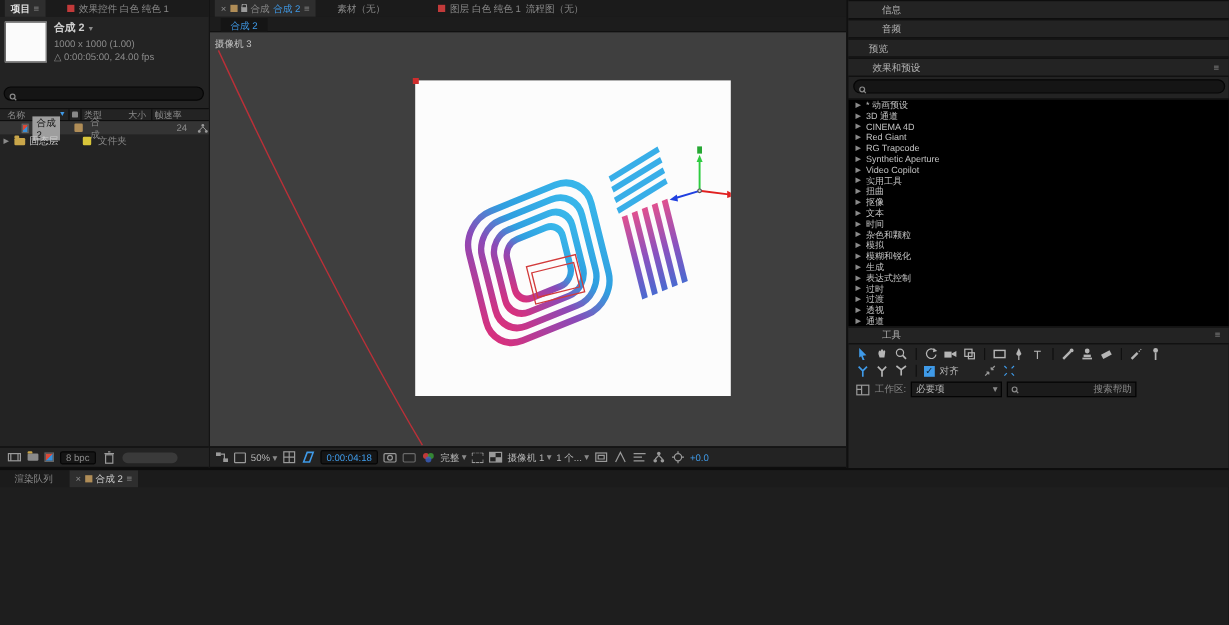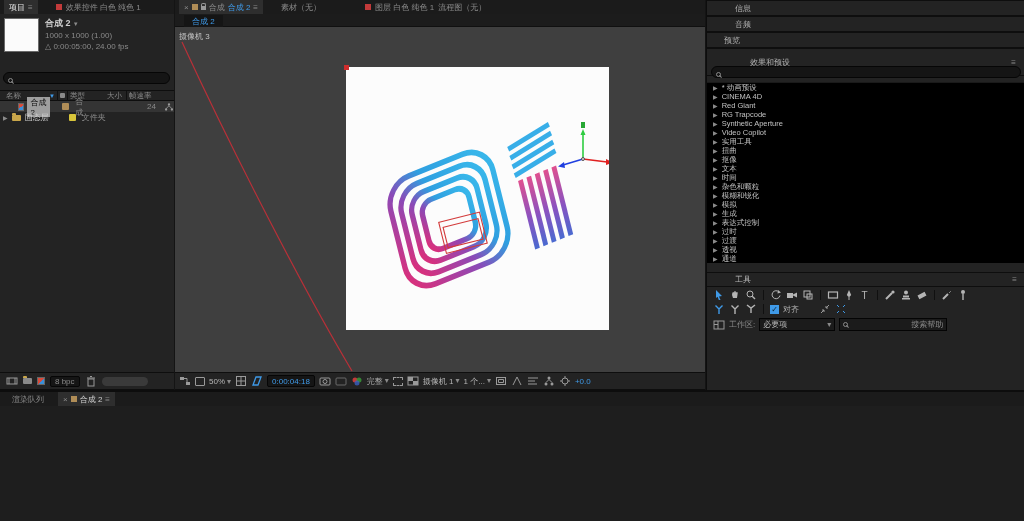--- a/index.html
+++ b/index.html
@@ -26,21 +26,21 @@
 svg.t{width:12px;height:12px;flex:none}
 .sep{width:1px;height:10px;background:#101010;margin:0 2px;flex:none}
 .vico{width:10px;height:9px;border:1px solid #9a9a9a;border-radius:1px;display:inline-block;flex:none}
 </style>
 </head>
 <body>
 
 <div class="a panel" style="left:0;top:0;width:174px;height:390px">
   <div class="tabbar" style="height:14px;font-size:8px">
     <span class="tab-active" style="height:14px">
-        <b style="font-weight:normal">项目</b>
+        <b style="font-weight:bold">项目</b>
         <span class="dim">≡</span>
       </span>
     <span class="sq" style="background:#c23a3a;margin-left:14px"></span>
     <span class="dim">效果控件 白色 纯色 1</span>
   </div>
   <div class="a" style="left:4px;top:18px;width:35px;height:34px;background:#fbfbfb;border:1px solid #6a6a6a"></div>
   <div class="a" style="left:45px;top:18px;line-height:11px">
     <div><span class="lt" style="font-weight:bold;font-size:9px">合成 2</span> <span class="dim" style="font-size:6px">▼</span></div>
     <div class="dim">1000 x 1000 (1.00)</div>
     <div class="dim">△ 0:00:05:00, 24.00 fps</div>
@@ -250,34 +250,38 @@
 <div class="a panel" style="left:706px;top:0;width:318px;height:390px;border-left:1px solid #0d0d0d">
   <div class="hdr" style="height:16px;padding-left:28px">
       <span>信息</span>
     </div>
   <div class="hdr" style="height:16px;padding-left:28px">
       <span>音频</span>
     </div>
   <div class="hdr" style="height:16px;padding-left:17px">
       <span>预览</span>
     </div>
-  <div class="hdr" style="height:28px;padding-left:43px;justify-content:space-between;padding-right:8px">
+  <div class="hdr" style="height:16px;padding-left:20px;justify-content:space-between;padding-right:8px">
       <span>效果和预设</span>
       <span class="dim">≡</span>
     </div>
   <div class="a well" style="left:4px;top:66px;width:310px;height:12px">
       <span class="mag"></span>
     </div>
   <div class="a" style="left:0;top:82px;width:318px;background:#000000;border-top:1px solid #1a1a1a">
     <div class="erow">
         <span class="tri">▶</span>
         <span>* 动画预设</span>
       </div>
     <div class="erow">
         <span class="tri">▶</span>
+        <span>3D 通道</span>
+      </div>
+    <div class="erow">
+        <span class="tri">▶</span>
         <span>CINEMA 4D</span>
       </div>
     <div class="erow">
         <span class="tri">▶</span>
         <span>Red Giant</span>
       </div>
     <div class="erow">
         <span class="tri">▶</span>
         <span>RG Trapcode</span>
       </div>
@@ -308,25 +312,25 @@
     <div class="erow">
         <span class="tri">▶</span>
         <span>时间</span>
       </div>
     <div class="erow">
         <span class="tri">▶</span>
         <span>杂色和颗粒</span>
       </div>
     <div class="erow">
         <span class="tri">▶</span>
+        <span>模拟</span>
+      </div>
+    <div class="erow">
+        <span class="tri">▶</span>
         <span>模糊和锐化</span>
-      </div>
-    <div class="erow">
-        <span class="tri">▶</span>
-        <span>模拟</span>
       </div>
     <div class="erow">
         <span class="tri">▶</span>
         <span>生成</span>
       </div>
     <div class="erow">
         <span class="tri">▶</span>
         <span>表达式控制</span>
       </div>
     <div class="erow">

